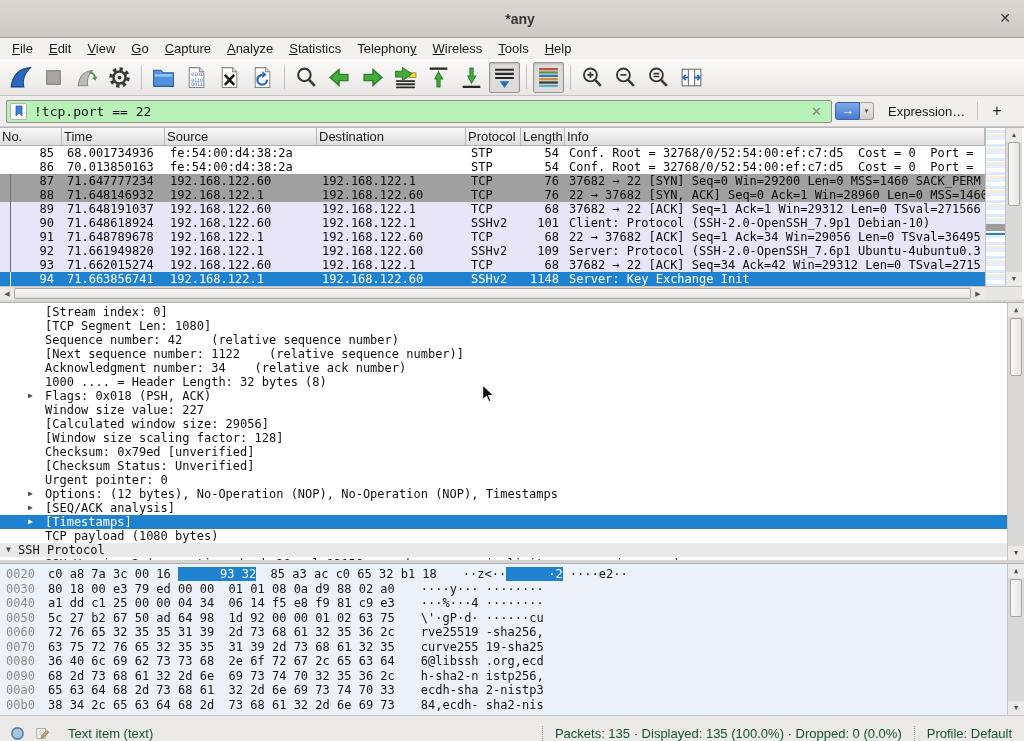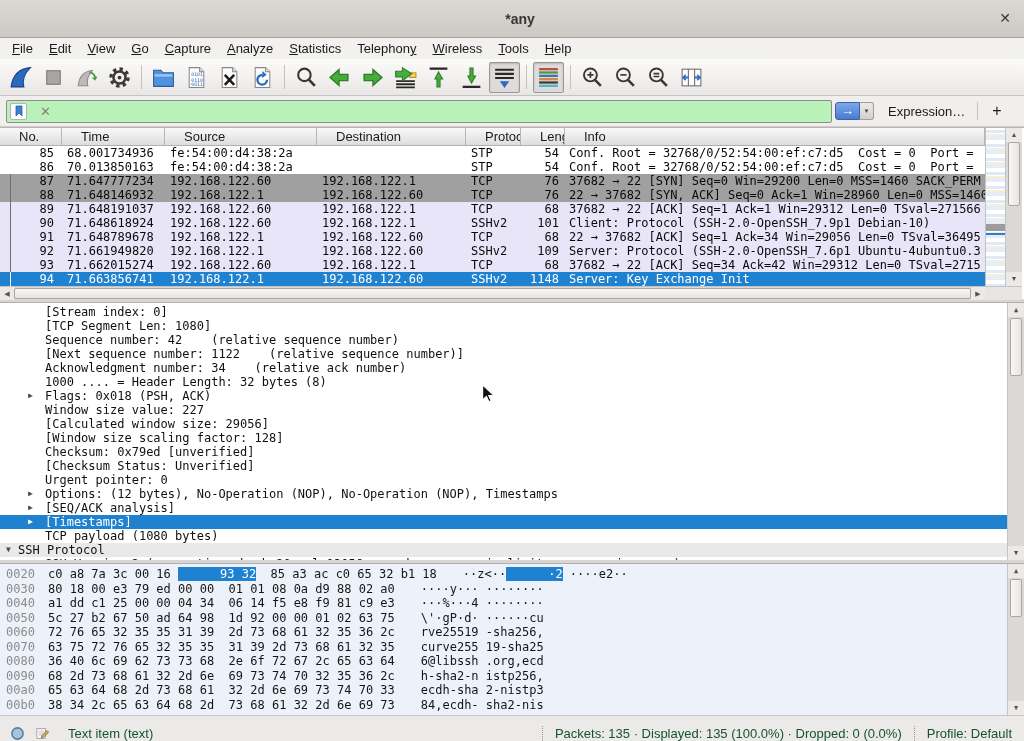--- a/index.html
+++ b/index.html
@@ -44,21 +44,21 @@
                  display:flex; align-items:center; justify-content:center; }
   .expression-label { font-size:13px; color:#1a1a1a; margin:0 12px 0 14px; white-space:nowrap; }
   .vsep { width:1px; height:18px; background:#c5c3c1; }
   .add-btn { font-size:16px; color:#1a1a1a; margin:0 14px; }
 
   
   .plist { display:grid; grid-template-columns:985px 20px 17px; grid-template-rows:18px 140px 14px;
            background:#fff; border-top:1px solid #b9b7b5; height:172px; }
   .plist-header { grid-column:1; grid-row:1; display:flex; background:linear-gradient(#f9f9f9,#dedddd);
                   border-bottom:1px solid #b2b0ae; overflow:hidden; }
-  .hcell { font-size:13px; color:#1c1c1c; padding:1px 0 0 19px; border-right:1px solid #b8b6b4;
+  .hcell { font-size:13px; color:#1c1c1c; padding:1px 0 0 2px; border-right:1px solid #b8b6b4;
            overflow:hidden; white-space:nowrap; flex:none; }
   .plist-rows { grid-column:1; grid-row:2; overflow:hidden; background:#fff; }
   .prow { display:flex; height:14px; font-family:"DejaVu Sans Mono","Liberation Mono",monospace; font-size:12px;
           line-height:14px; white-space:pre; position:relative; color:#0a0a0a; }
   .prow.gray { background:#a0a0a0; }
   .prow.lav { background:#e7e5f7; }
   .prow.sel { background:#1f82d0; color:#fff; }
   .pcell { overflow:hidden; white-space:pre; flex:none; padding-left:5px; }
   .pcell.c0 { text-align:right; padding-left:0; padding-right:8px; }
   .pcell.c5 { text-align:right; padding-left:0; padding-right:6px; }
@@ -338,20 +338,21 @@
       </div>
     </div>
 
   <div class="filterbar">
     <div class="filter-field">
       <span class="bookmark-btn">
         <svg viewBox="0 0 24 24">
             <path d="M6 2h12v20l-6-6-6 6z" fill="#3f7ed6" stroke="#2a5ba0" stroke-width="1.5"></path>
           </svg>
       </span>
+      <span class="filter-text">!tcp.port == 22</span>
       <span class="clear-btn">✕</span>
     </div>
     <span class="apply-btn">→</span>
     <span class="apply-caret">▼</span>
     <span class="expression-label">Expression…</span>
     <span class="vsep"></span>
     <span class="add-btn">+</span>
   </div>
 
   <div class="plist">

